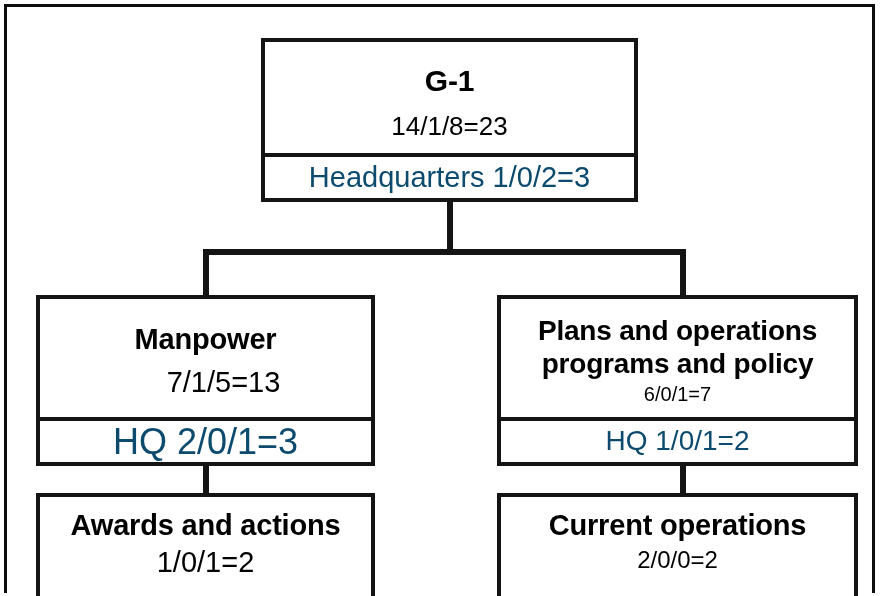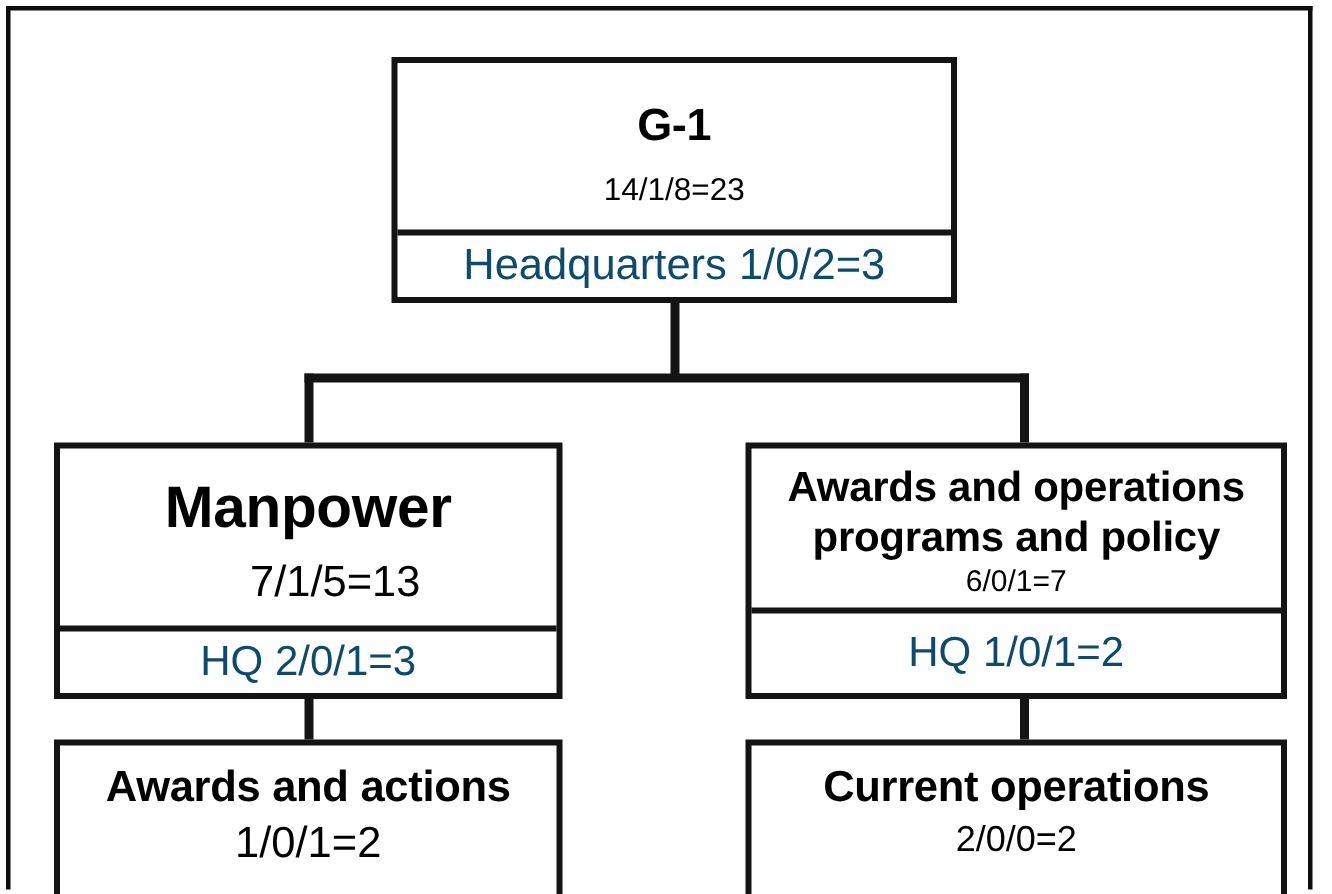--- a/index.html
+++ b/index.html
@@ -73,40 +73,40 @@
     text-align: center;
     line-height: 1.1;
   }
 
   
   #box-g1 {
     left: 261px; top: 38px; width: 377px; height: 164px;
   }
   #box-g1 .node-main { padding-top: 10px; gap: 14px; }
   #box-g1 .node-title { font-size: 30px; }
-  #box-g1 .node-count { font-size: 21px; }
+  #box-g1 .node-count { font-size: 26px; }
   #box-g1 .node-sub { height: 45px; }
   #box-g1 .node-subtext { font-size: 29px; }
 
   #box-manpower {
     left: 36px; top: 295px; width: 339px; height: 171px;
   }
   #box-manpower .node-main { gap: 12px; padding-top: 6px; }
-  #box-manpower .node-title { font-size: 39px; }
+  #box-manpower .node-title { font-size: 29px; }
   #box-manpower .node-count { font-size: 29px; margin-left: 36px; }
   #box-manpower .node-sub { height: 45px; }
-  #box-manpower .node-subtext { font-size: 28px; }
+  #box-manpower .node-subtext { font-size: 36px; }
 
   #box-plans {
     left: 497px; top: 295px; width: 361px; height: 171px;
   }
   #box-plans .node-main { gap: 2px; padding-top: 4px; }
   #box-plans .node-title { font-size: 28px; }
   #box-plans .node-count { font-size: 20px; margin-top: 2px; }
-  #box-plans .node-sub { height: 57px; }
+  #box-plans .node-sub { height: 45px; }
   #box-plans .node-subtext { font-size: 28px; }
 
   #box-awards {
     left: 36px; top: 493px; width: 339px; height: 120px;
   }
   #box-awards .node-main { gap: 6px; padding-top: 12px; justify-content: flex-start; }
   #box-awards .node-title { font-size: 29px; }
   #box-awards .node-count { font-size: 29px; }
 
   #box-current {
@@ -157,21 +157,21 @@
       <div class="node-title">Manpower</div>
       <div class="node-count">7/1/5=13</div>
     </div>
     <div class="node-sub">
       <div class="node-subtext">HQ 2/0/1=3</div>
     </div>
   </div>
 
   <div class="node-box" id="box-plans">
     <div class="node-main">
-      <div class="node-title">Awards and operations</div>
+      <div class="node-title">Plans and operations</div>
       <div class="node-title">programs and policy</div>
       <div class="node-count">6/0/1=7</div>
     </div>
     <div class="node-sub">
       <div class="node-subtext">HQ 1/0/1=2</div>
     </div>
   </div>
 
   <div class="node-box" id="box-awards">
     <div class="node-main">

